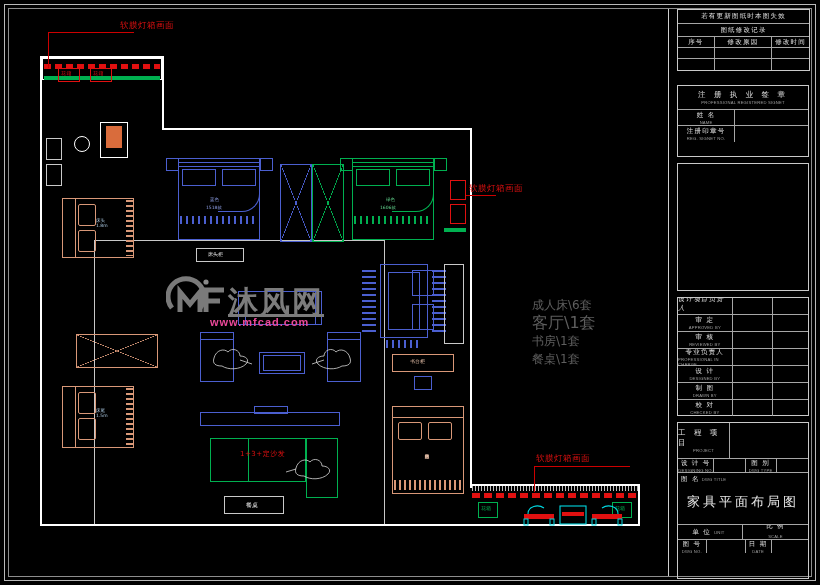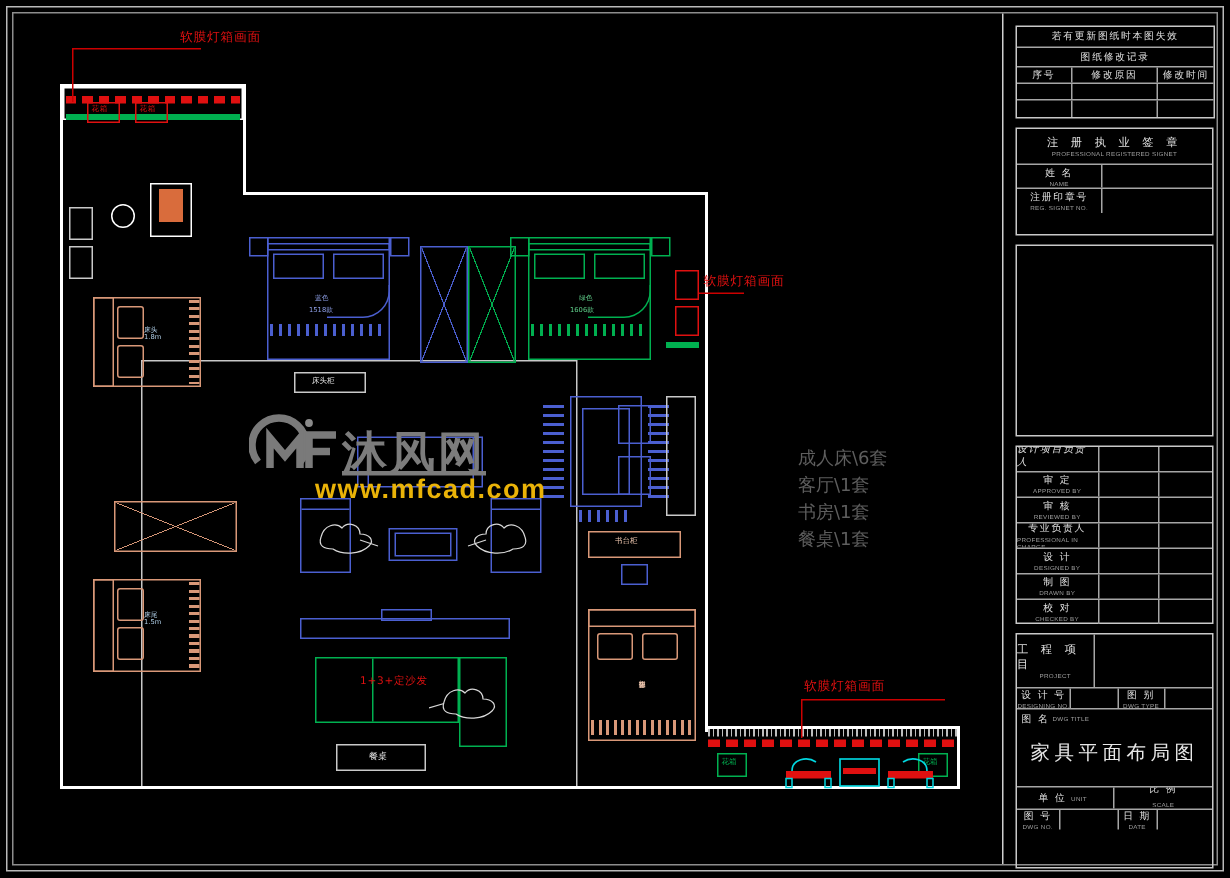--- a/index.html
+++ b/index.html
@@ -49,21 +49,21 @@
   .cn { font-size: 6.5px; letter-spacing: 1.2px; color: #e0e0e0; font-family: "DejaVu Sans", sans-serif; }
   .cn-wide { font-size: 7.5px; letter-spacing: 3px; }
   .en { font-size: 4.2px; letter-spacing: 0.2px; color: #9e9e9e; font-family: "Liberation Sans", sans-serif; transform: scaleY(0.92); }
 
   
   #plan { position: absolute; left: 14px; top: 14px; width: 648px; height: 558px; }
 
   
   .wm { position: absolute; pointer-events: none; }
   .wm-text { font-size: 30px; font-weight: bold; color: #7c7c7c; letter-spacing: 2px; font-family: "DejaVu Sans", sans-serif; }
-  .wm-url { font-size: 18px; font-weight: bold; color: #eab308; letter-spacing: 1px; font-family: "Liberation Sans", sans-serif; }
+  .wm-url { font-size: 11px; font-weight: bold; color: #ec4899; letter-spacing: 1px; font-family: "Liberation Sans", sans-serif; }
 
   
   .red-txt { color: #e01010; font-size: 8px; letter-spacing: 0.5px; font-family: "DejaVu Sans", sans-serif; white-space: nowrap; }
   .red-line { position: absolute; background: #cc0000; }
 
   
   .dwg-title { font-size: 13px; letter-spacing: 3px; color: #e8e8e8; font-family: "DejaVu Sans", sans-serif; }
 </style>
 </head>
 <body>
@@ -241,41 +241,41 @@
       <rect x="70" y="19" width="4" height="6" fill="none" stroke="#00d7e0" stroke-width="1"></rect>
       <rect x="96" y="19" width="4" height="6" fill="none" stroke="#00d7e0" stroke-width="1"></rect>
     </svg>
 
     <div class="red-line" style="left:520px;top:452px;width:1px;height:26px;"></div>
     <div class="red-line" style="left:520px;top:452px;width:96px;height:1px;"></div>
     <div class="lbl red-txt" style="left:522px;top:440px;font-size:8.5px;">软膜灯箱画面</div>
 
     <div class="abs" style="left:518px;top:282px;">
       <div style="color:#5e5e5e;font-size:12px;line-height:18px;font-family:'DejaVu Sans',sans-serif;">成人床\6套</div>
-      <div style="color:#5e5e5e;font-size:12px;line-height:18px;font-family:'DejaVu Sans',sans-serif;">客厅\1套</div>
+      <div style="color:#5e5e5e;font-size:16px;line-height:18px;font-family:'DejaVu Sans',sans-serif;">客厅\1套</div>
       <div style="color:#5e5e5e;font-size:12px;line-height:18px;font-family:'DejaVu Sans',sans-serif;">书房\1套</div>
       <div style="color:#5e5e5e;font-size:12px;line-height:18px;font-family:'DejaVu Sans',sans-serif;">餐桌\1套</div>
     </div>
 
     <div class="wm" style="left:152px;top:258px;">
       <svg width="62" height="46" viewBox="0 0 62 46">
         <path d="M6 36 A18 18 0 1 1 34 36" fill="none" stroke="#7a7a7a" stroke-width="5"></path>
         <path d="M14 40 L14 20 L24 32 L34 20 L34 40" fill="none" stroke="#7a7a7a" stroke-width="5"></path>
         <path d="M40 40 L40 18 L58 18 M40 29 L54 29" fill="none" stroke="#7a7a7a" stroke-width="5"></path>
         <circle cx="40" cy="10" r="2.6" fill="#8a8a8a"></circle>
       </svg>
     </div>
     <div class="wm wm-text" style="left:214px;top:268px;text-decoration:underline;">沐风网</div>
     <div class="wm wm-url" style="left:196px;top:302px;">www.mfcad.com</div>
 
   </div>
 
   <div class="tb">
 
-    <div class="tb-tbl" style="left:8px;top:8px;width:133px;height:62px;">
+    <div class="tb-tbl" style="left:8px;top:0;width:133px;height:62px;">
       <div class="tb-row" style="height:14px;">
         <div class="tb-cell" style="width:100%;">
           <span class="cn">若有更新图纸时本图失效</span>
         </div>
       </div>
       <div class="tb-row" style="height:13px;">
         <div class="tb-cell" style="width:100%;">
           <span class="cn">图纸修改记录</span>
         </div>
       </div>

